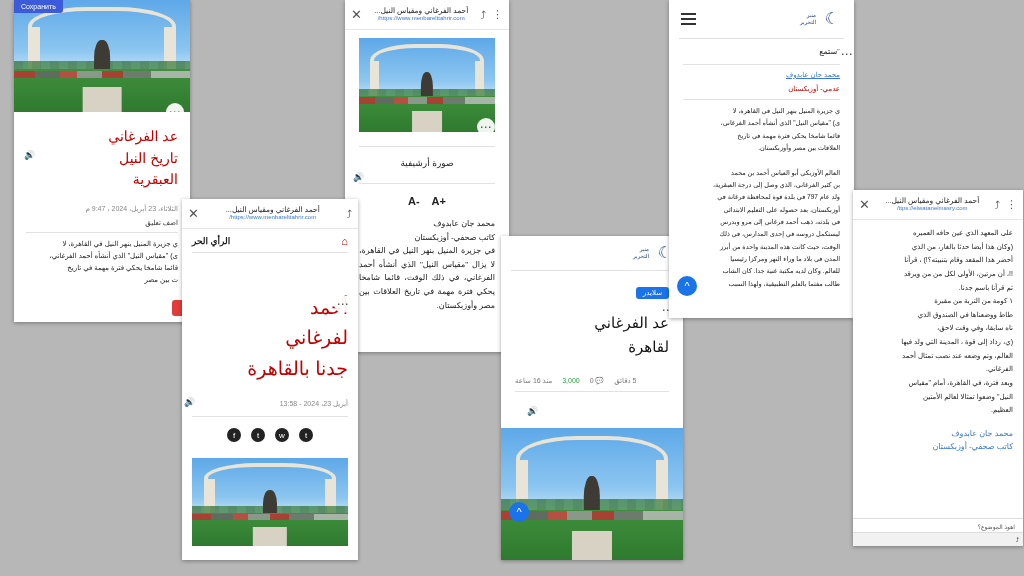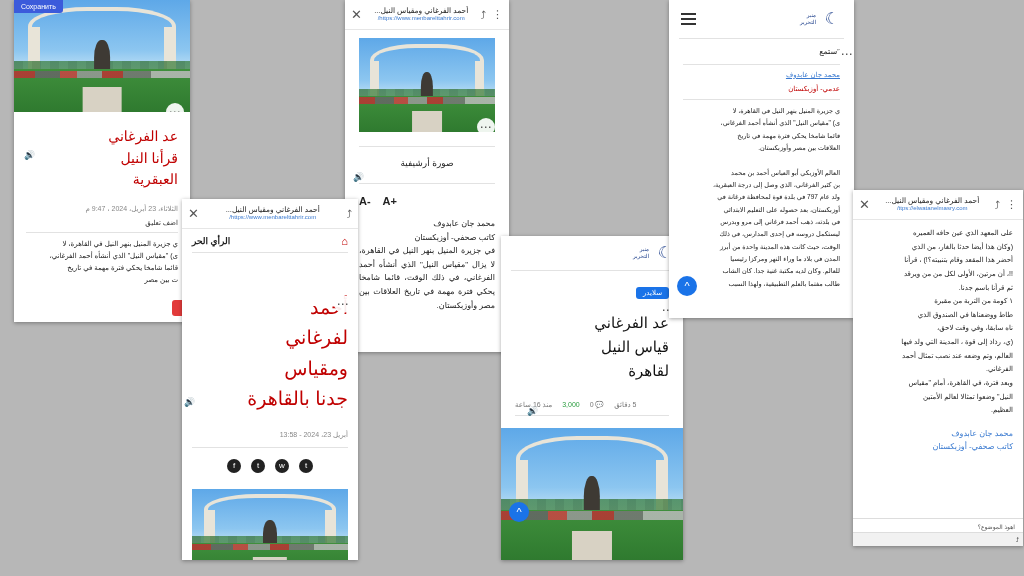--- a/index.html
+++ b/index.html
@@ -138,21 +138,21 @@
     width: 20px; height: 22px; color: #1d3f8b; font-size: 16px; line-height: 1;
     display:flex; align-items:center; justify-content:center;
   }
   .logo-txt { font-size: 5.5px; color:#1d3f8b; direction: rtl; line-height:1.3; text-align:right;}
   .hamb { display:flex; flex-direction:column; gap:3px; }
   .hamb i { display:block; width:15px; height:2px; background:#333; }
 
   .social-row { display:flex; gap:10px; justify-content:center; color:#1a1a1a; font-size:11px; padding:6px 0; }
   .social-row span { width:14px; height:14px; border-radius:50%; background:#222; color:#fff; font-size:8px; display:flex; align-items:center; justify-content:center;}
 
-  .fontsize-row { text-align:left; font-size:11px; color:#222; font-weight:bold; }
+  .fontsize-row { text-align:center; font-size:11px; color:#222; font-weight:bold; }
 
   .divider { height:1px; background:#e2e2e2; margin:5px 0; }
 
   .tiny { font-size:6px; }
   .x6 { font-size: 6.5px; }
   .x7 { font-size: 7px; }
   .x8 { font-size: 8px; }
   .x9 { font-size: 9px; }
 
   .bottom-bar { position:absolute; left:0; right:0; bottom:0; height:14px; background:#f1f1f1; border-top:1px solid #ddd; display:flex; align-items:center; justify-content:flex-end; padding:0 4px;}
@@ -172,21 +172,21 @@
         <div class="plinth"></div>
       <div class="lawn"></div>
         <div class="path"></div>
         <div class="cars"></div>
       <div class="save-badge">Сохранить</div>
       <div class="kebab" style="position:absolute; right:6px; bottom:-9px;">⋯</div>
     </div>
     <div style="padding:14px 12px 6px;">
       <div class="headline ar" style="font-size:14px;">
         <div>عد الفرغاني</div>
-        <div>قرأنا النيل</div>
+        <div>تاريخ النيل</div>
         <div>العبقرية</div>
       </div>
       <div class="speaker" style="position:absolute; left:10px; top:150px;">🔊</div>
       <div class="ar x7 muted" style="margin-top:14px;">الثلاثاء، 23 أبريل، 2024 ، 9:47 م</div>
       <div class="ar x7" style="margin-top:6px; color:#333;">اضف تعليق</div>
       <div class="divider"></div>
       <div class="body-ar x7" style="white-space:pre-line;">ي جزيرة المنيل بنهر النيل في القاهرة، لا
 ى) "مقياس النيل" الذي أنشأه أحمد الفرغاني،
 قائما شامخا يحكي فترة مهمة في تاريخ
 ت بين مصر</div>
@@ -243,21 +243,20 @@
     </div>
     <div style="padding:6px 10px 0; position:relative;">
       <div class="ar" style="display:flex; align-items:center; justify-content:space-between;">
         <span style="color:#c00000; font-size:11px;">⌂</span>
         <span class="x9" style="color:#222; font-weight:bold;">الرأي الحر</span>
       </div>
       <div class="divider"></div>
       <div class="headline ar" style="font-size:19px; line-height:1.6; padding-top:4px;margin-top:36px;">
         <div>أحمد</div>
         <div>لفرغاني</div>
-        <div>ومقياس</div>
         <div>جدنا بالقاهرة</div>
       </div>
       <div class="kebab" style="position:absolute; right:6px; top:66px;">⋯</div>
       <div class="speaker" style="position:absolute; left:2px; top:168px;">🔊</div>
       <div class="ar x7 muted" style="margin-top:16px;">أبريل 23، 2024 - 13:58</div>
       <div class="divider" style="margin-top:8px;"></div>
       <div class="social-row">
         <span>f</span>
         <span>t</span>
         <span>w</span>
@@ -282,21 +281,20 @@
       <div class="logo-txt" style="white-space:pre-line;">منبر
 التحرير</div>
       <div class="logo-mark">☾</div>
     </div>
     <div class="divider" style="margin:0 10px;"></div>
     <div style="padding:10px 14px 0; position:relative;">
       <div class="ar"><span class="chip">سلايدر</span></div>
       <div class="kebab" style="position:absolute; right:6px; top:30px;">⋯</div>
       <div class="headline ar" style="font-size:15px; line-height:1.6; margin-top:12px; color:#111;">
         <div>عد الفرغاني</div>
-        <div>قياس النيل</div>
         <div>لقاهرة</div>
       </div>
       <div class="speaker" style="position:absolute; left:26px; top:135px;">🔊</div>
       <div class="meta-row" style="margin-top:18px;">
         <span>5 دقائق</span>
         <span>💬 <span>0</span></span>
         <span class="green">3,000</span>
         <span>منذ 16 ساعة</span>
       </div>
       <div class="divider" style="margin-top:6px;"></div>

